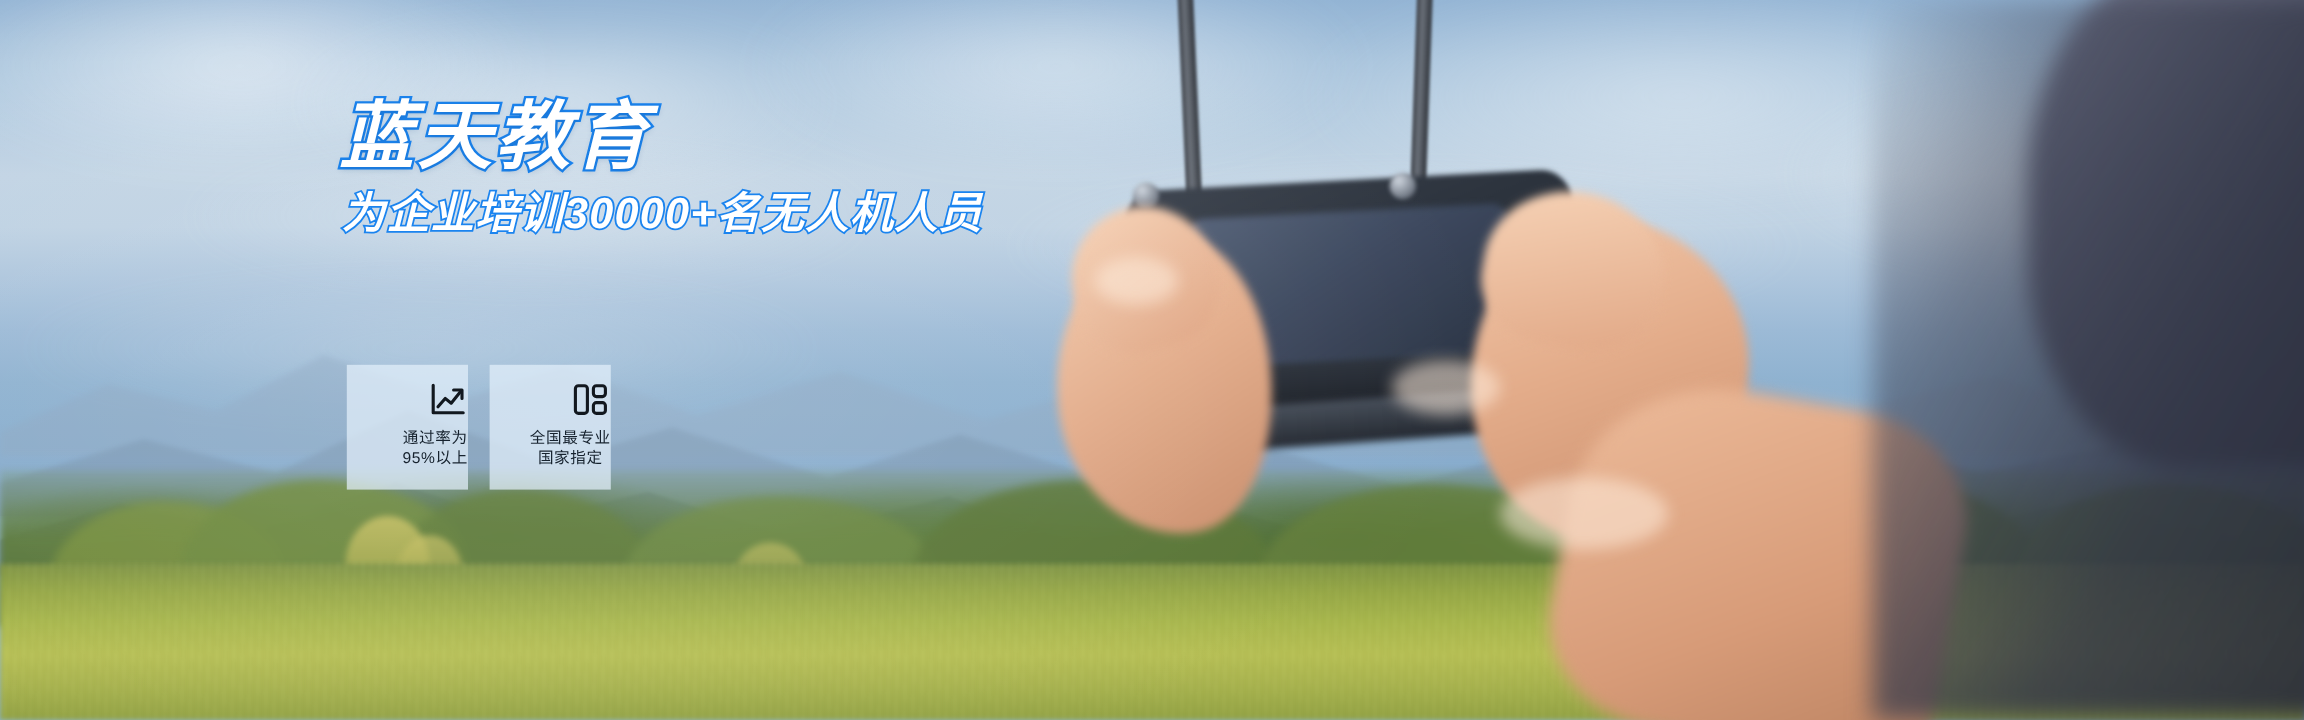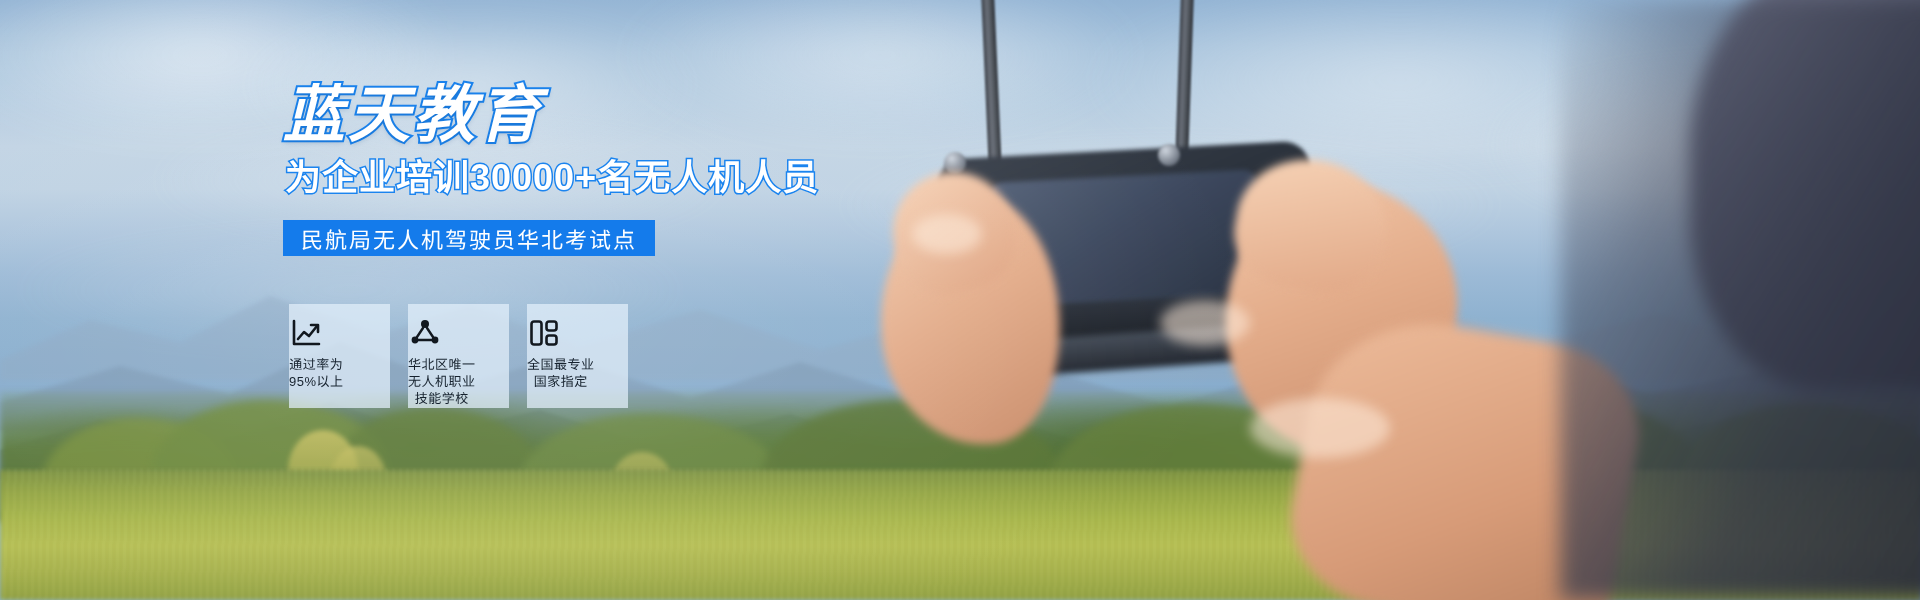--- a/index.html
+++ b/index.html
@@ -262,20 +262,21 @@
     text-shadow: 0 2px 5px rgba(20,70,130,0.25);
     line-height: 1;
     white-space: nowrap;
   }
 
   .subheadline {
     position: absolute;
     left: 2px; top: 160px;
     font-size: 36px;
     font-weight: 700;
+    font-style: italic;
     letter-spacing: 1px;
     color: #ffffff;
     -webkit-text-stroke: 3px #1b84ef;
     paint-order: stroke fill;
     line-height: 1;
     white-space: nowrap;
   }
 
   .badge {
     position: absolute;
@@ -298,21 +299,21 @@
     left: 6px; top: 304px;
     display: flex;
     gap: 18px;
   }
   .card {
     width: 101px;
     height: 104px;
     background: rgba(227,240,251,0.72);
     display: flex;
     flex-direction: column;
-    align-items: flex-start;
+    align-items: flex-end;
     padding-top: 12px;
   }
   .card-icon {
     width: 34px; height: 34px;
     display: flex; align-items: center; justify-content: center;
     margin-bottom: 6px;
   }
   .card-icon svg { display: block; }
   .card-text {
     font-size: 13px;
@@ -400,53 +401,35 @@
   </div>
 
   <div class="haze"></div>
 
   <div class="content">
 
     <div class="headline">蓝天教育</div>
 
     <div class="subheadline">为企业培训30000+名无人机人员</div>
 
-    <div class="badge">
-      <span>民航局无人机驾驶员华北考试点</span>
-    </div>
 
     <div class="cards">
 
       <div class="card card-1">
         <div class="card-icon">
           <svg width="32" height="32" viewBox="0 0 32 32" fill="none" stroke="#12181f" stroke-width="2.6" stroke-linecap="round" stroke-linejoin="round">
             <path d="M4 4 L4 27 L29 27"></path>
             <path d="M8 22 L14 15 L19 19 L27 9"></path>
             <path d="M21 8 L28 8 L28 15"></path>
           </svg>
         </div>
         <div class="card-text">通过率为
 95%以上</div>
       </div>
 
-      <div class="card card-2">
-        <div class="card-icon">
-          <svg width="32" height="32" viewBox="0 0 32 32" fill="none" stroke="#12181f" stroke-width="2.4" stroke-linecap="round" stroke-linejoin="round">
-            <circle cx="16" cy="7" r="4" fill="#12181f" stroke="none"></circle>
-            <circle cx="6" cy="23" r="3.4" fill="#12181f" stroke="none"></circle>
-            <circle cx="26" cy="23" r="3.4" fill="#12181f" stroke="none"></circle>
-            <path d="M14 11 L8 20"></path>
-            <path d="M18 11 L24 20"></path>
-            <path d="M9.4 23 L22.6 23"></path>
-          </svg>
-        </div>
-        <div class="card-text">华北区唯一
-无人机职业
-技能学校</div>
-      </div>
 
       <div class="card card-3">
         <div class="card-icon">
           <svg width="32" height="32" viewBox="0 0 32 32" fill="none" stroke="#12181f" stroke-width="2.6" stroke-linejoin="round">
             <rect x="3.5" y="4.5" width="10" height="23" rx="2.5"></rect>
             <rect x="18.5" y="4.5" width="10" height="9" rx="2.5"></rect>
             <rect x="18.5" y="18.5" width="10" height="9" rx="2.5"></rect>
           </svg>
         </div>
         <div class="card-text">全国最专业

